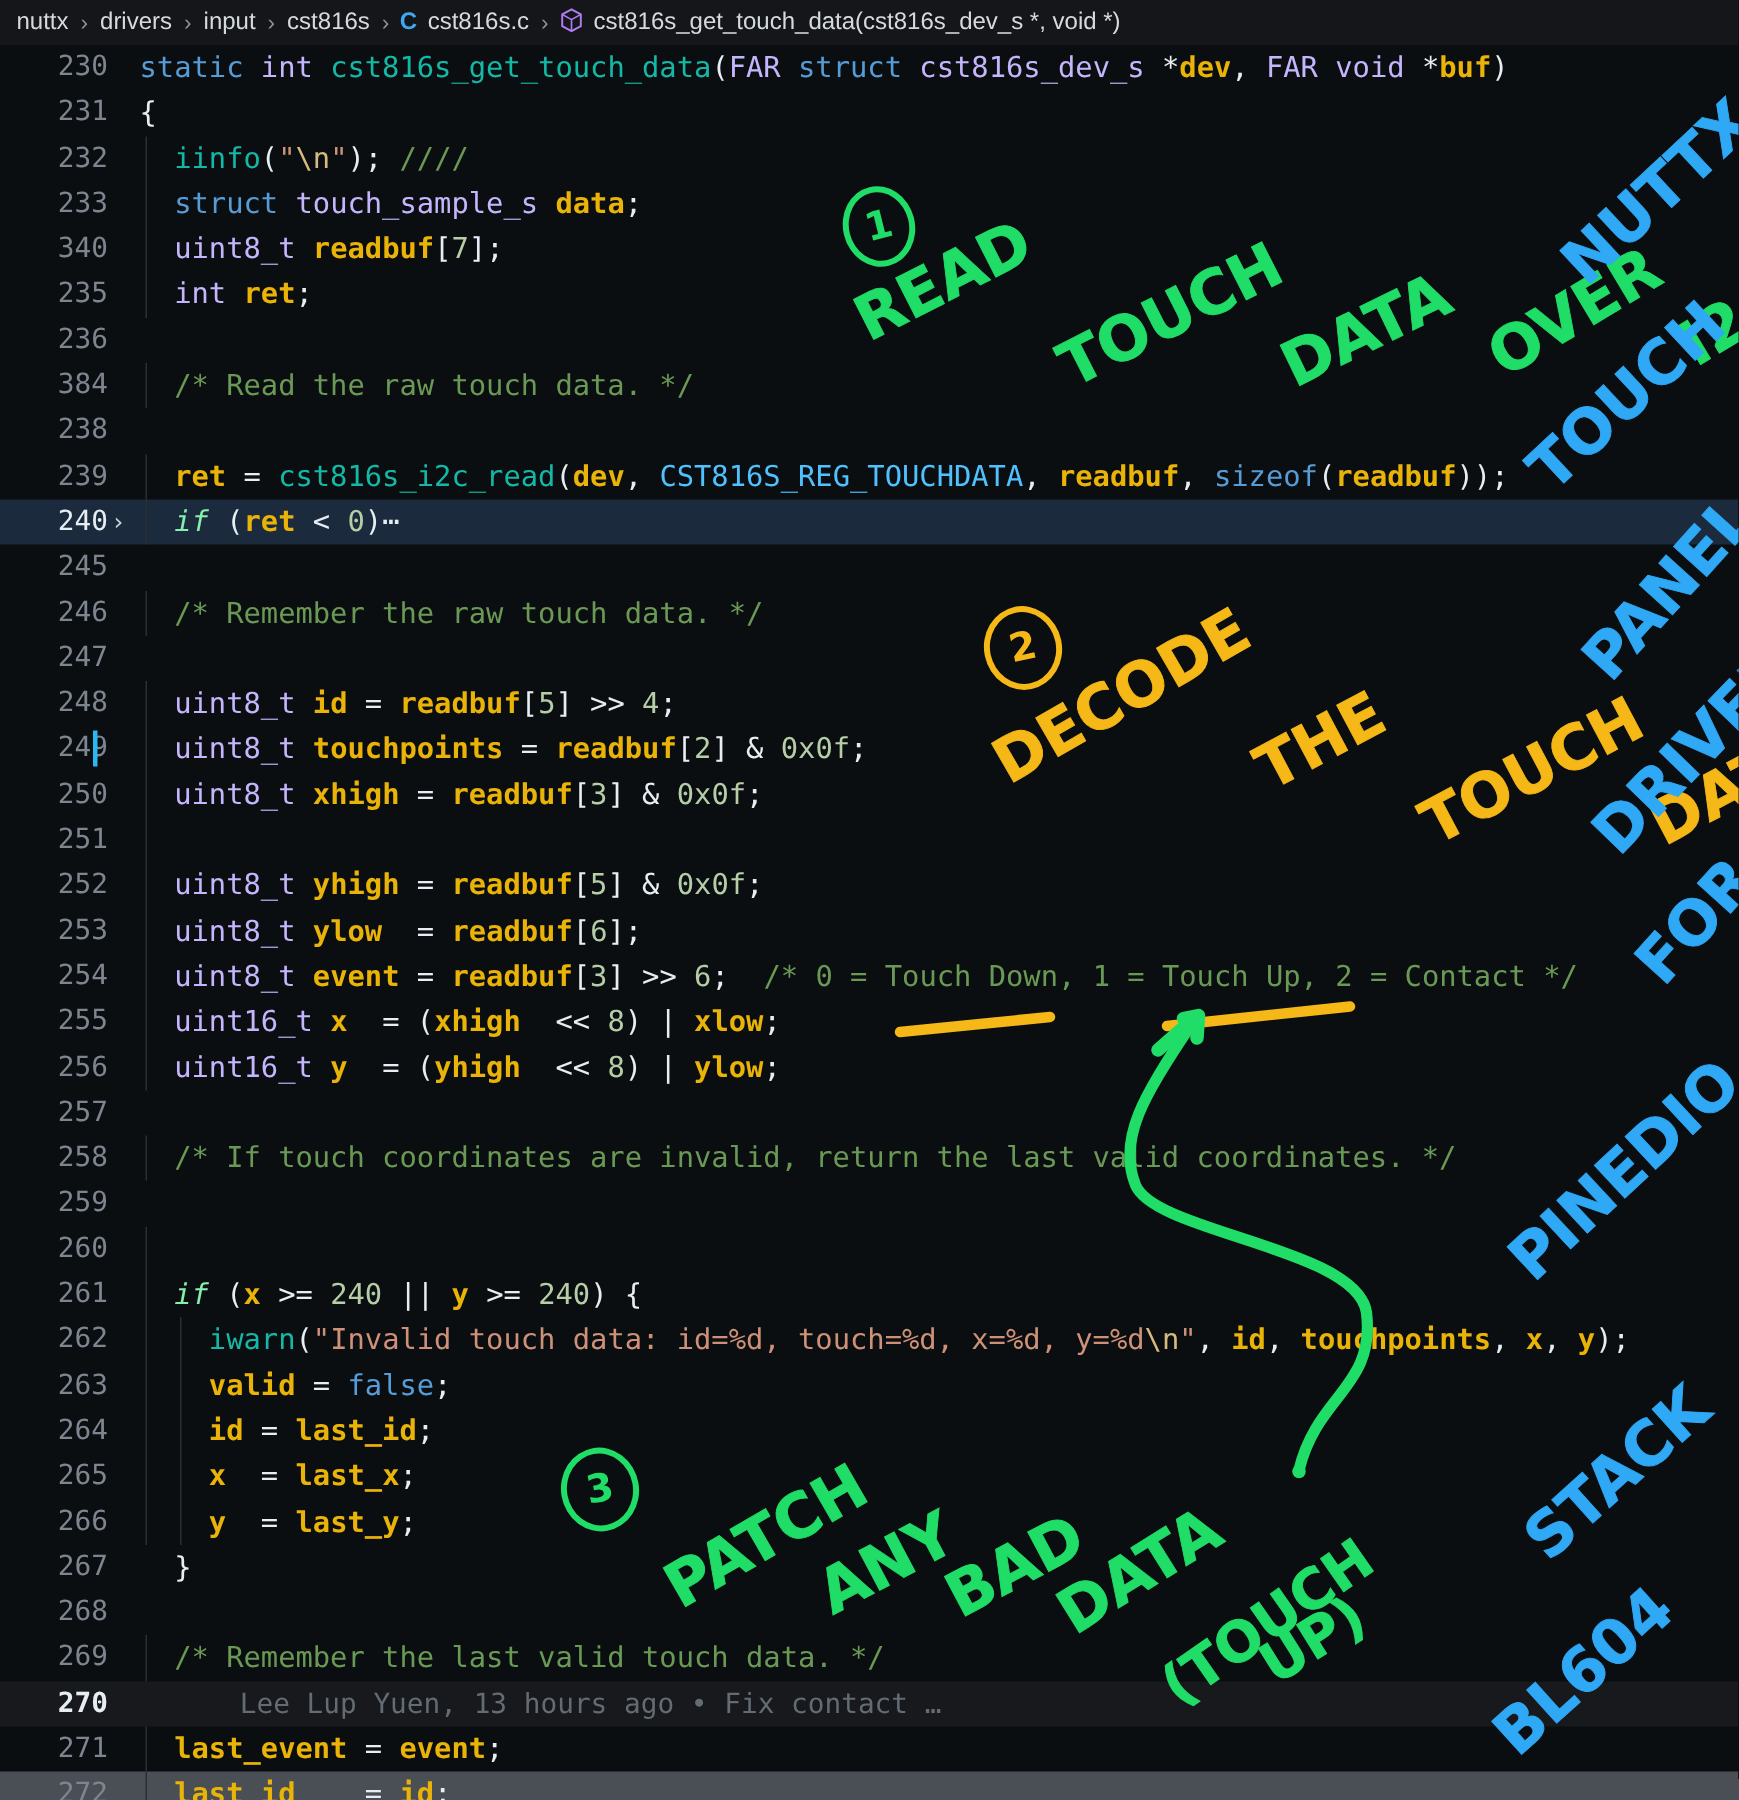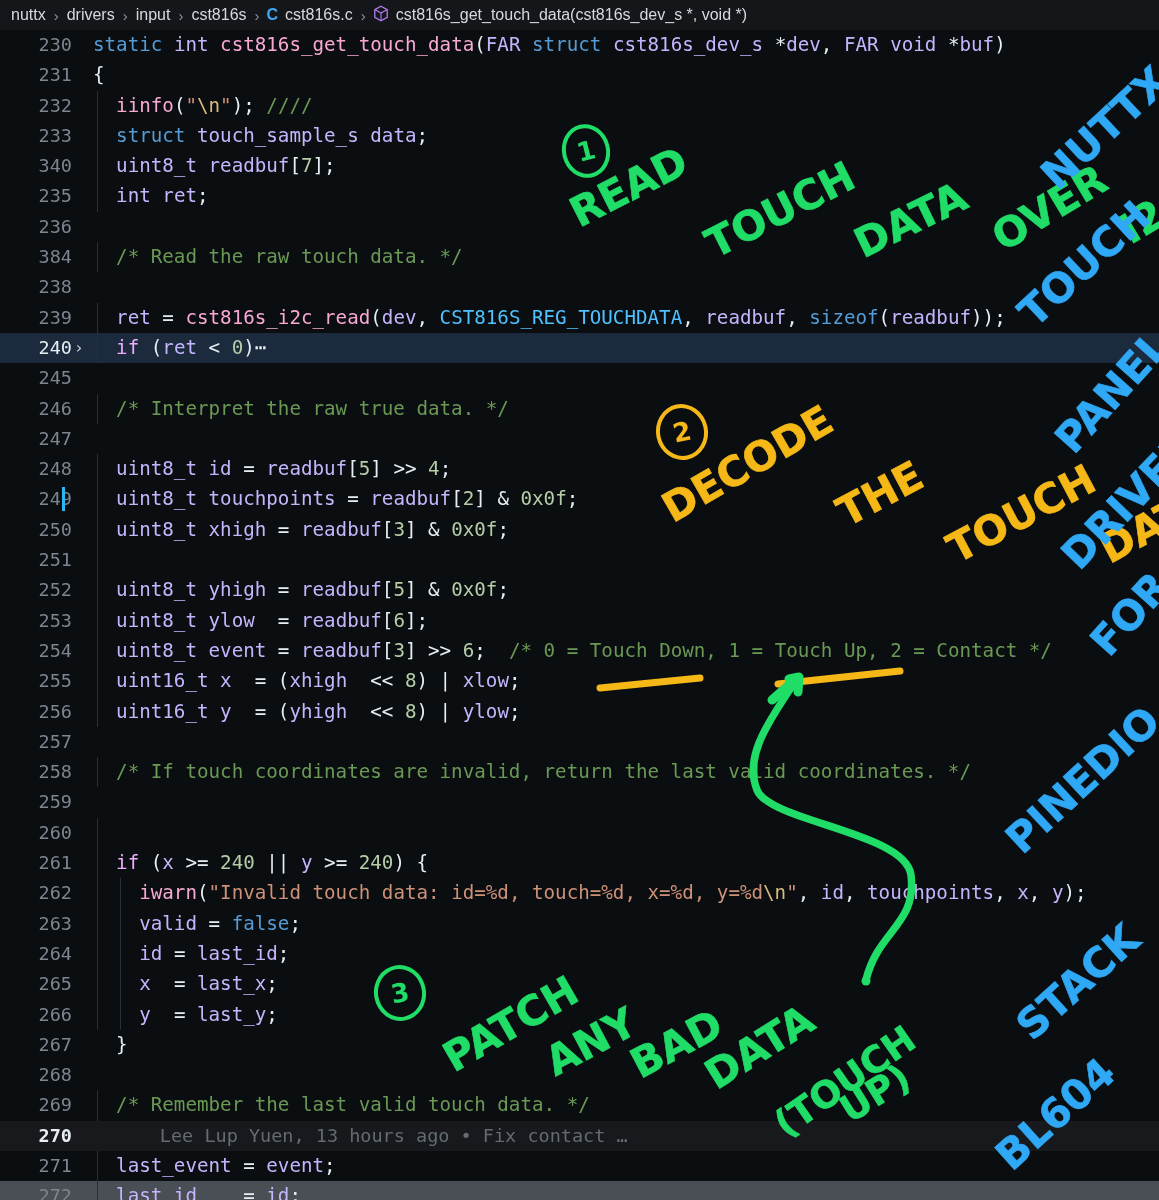--- a/index.html
+++ b/index.html
@@ -39,24 +39,24 @@
   }
   .row.cur .ln,.row.blame .ln{color:#e6edf3;}
   .row.blame .ln{font-weight:bold;}
   .fold{position:absolute;left:74px;top:0;width:18px;color:#c9d1d9;font-size:16px;}
   .gbar{position:absolute;left:62px;top:3px;width:3px;height:24px;background:#2bb8f0;}
   .code{position:absolute;left:93px;top:0;}
   .ind{position:absolute;top:0;width:1px;height:30.3px;background:#2a2f35;}
 
   
   .kw{color:#569cd6;}      
-  .kw2{color:#f0abfc;}     
+  .kw2{color:#86efac;font-style:italic;}     
   .ty{color:#c4b5fd;}      
-  .fn{color:#f9a8d4;}      
-  .va{color:#c4b5fd;}      
+  .fn{color:#14b8a6;}      
+  .va{color:#eab308;font-weight:bold;}      
   .nm{color:#b5cea8;}      
   .st{color:#ce9178;}      
   .es{color:#d7ba7d;}      
   .cm{color:#6a9955;}      
   .pn{color:#e6edf3;}      
   .cn{color:#4fc1ff;}      
   .blametxt{color:#636b73;font-size:18.5px;font-style:normal;}
 
   
   #overlay{position:absolute;left:0;top:0;width:1159px;height:1200px;pointer-events:none;}
@@ -104,21 +104,21 @@
     <div class="row"><span class="ln">232</span><span class="ind" style="left: 97px;"></span><span class="code"><span class="pn">  </span><span class="fn">iinfo</span><span class="pn">(</span><span class="st">"</span><span class="es">\n</span><span class="st">"</span><span class="pn">); </span><span class="cm">////</span></span></div>
     <div class="row"><span class="ln">233</span><span class="ind" style="left: 97px;"></span><span class="code"><span class="pn">  </span><span class="kw">struct</span><span class="pn"> </span><span class="ty">touch_sample_s</span><span class="pn"> </span><span class="va">data</span><span class="pn">;</span></span></div>
     <div class="row"><span class="ln">340</span><span class="ind" style="left: 97px;"></span><span class="code"><span class="pn">  </span><span class="ty">uint8_t</span><span class="pn"> </span><span class="va">readbuf</span><span class="pn">[</span><span class="nm">7</span><span class="pn">];</span></span></div>
     <div class="row"><span class="ln">235</span><span class="ind" style="left: 97px;"></span><span class="code"><span class="pn">  </span><span class="ty">int</span><span class="pn"> </span><span class="va">ret</span><span class="pn">;</span></span></div>
     <div class="row"><span class="ln">236</span><span class="code"></span></div>
     <div class="row"><span class="ln">384</span><span class="ind" style="left: 97px;"></span><span class="code"><span class="pn">  </span><span class="cm">/* Read the raw touch data. */</span></span></div>
     <div class="row"><span class="ln">238</span><span class="code"></span></div>
     <div class="row"><span class="ln">239</span><span class="ind" style="left: 97px;"></span><span class="code"><span class="pn">  </span><span class="va">ret</span><span class="pn"> = </span><span class="fn">cst816s_i2c_read</span><span class="pn">(</span><span class="va">dev</span><span class="pn">, </span><span class="cn">CST816S_REG_TOUCHDATA</span><span class="pn">, </span><span class="va">readbuf</span><span class="pn">, </span><span class="kw">sizeof</span><span class="pn">(</span><span class="va">readbuf</span><span class="pn">));</span></span></div>
     <div class="row cur"><span class="ln">240</span><span class="ind" style="left: 97px;"></span><span class="code"><span class="pn">  </span><span class="kw2">if</span><span class="pn"> (</span><span class="va">ret</span><span class="pn"> &lt; </span><span class="nm">0</span><span class="pn">)⋯</span></span><span class="fold">›</span></div>
     <div class="row"><span class="ln">245</span><span class="code"></span></div>
-    <div class="row"><span class="ln">246</span><span class="ind" style="left: 97px;"></span><span class="code"><span class="pn">  </span><span class="cm">/* Interpret the raw true data. */</span></span></div>
+    <div class="row"><span class="ln">246</span><span class="ind" style="left: 97px;"></span><span class="code"><span class="pn">  </span><span class="cm">/* Remember the raw touch data. */</span></span></div>
     <div class="row"><span class="ln">247</span><span class="code"></span></div>
     <div class="row"><span class="ln">248</span><span class="ind" style="left: 97px;"></span><span class="code"><span class="pn">  </span><span class="ty">uint8_t</span><span class="pn"> </span><span class="va">id</span><span class="pn"> = </span><span class="va">readbuf</span><span class="pn">[</span><span class="nm">5</span><span class="pn">] &gt;&gt; </span><span class="nm">4</span><span class="pn">;</span></span></div>
     <div class="row"><span class="ln">249</span><span class="ind" style="left: 97px;"></span><span class="code"><span class="pn">  </span><span class="ty">uint8_t</span><span class="pn"> </span><span class="va">touchpoints</span><span class="pn"> = </span><span class="va">readbuf</span><span class="pn">[</span><span class="nm">2</span><span class="pn">] &amp; </span><span class="nm">0x0f</span><span class="pn">;</span></span><span class="gbar"></span></div>
     <div class="row"><span class="ln">250</span><span class="ind" style="left: 97px;"></span><span class="code"><span class="pn">  </span><span class="ty">uint8_t</span><span class="pn"> </span><span class="va">xhigh</span><span class="pn"> = </span><span class="va">readbuf</span><span class="pn">[</span><span class="nm">3</span><span class="pn">] &amp; </span><span class="nm">0x0f</span><span class="pn">;</span></span></div>
     <div class="row"><span class="ln">251</span><span class="ind" style="left: 97px;"></span></div>
     <div class="row"><span class="ln">252</span><span class="ind" style="left: 97px;"></span><span class="code"><span class="pn">  </span><span class="ty">uint8_t</span><span class="pn"> </span><span class="va">yhigh</span><span class="pn"> = </span><span class="va">readbuf</span><span class="pn">[</span><span class="nm">5</span><span class="pn">] &amp; </span><span class="nm">0x0f</span><span class="pn">;</span></span></div>
     <div class="row"><span class="ln">253</span><span class="ind" style="left: 97px;"></span><span class="code"><span class="pn">  </span><span class="ty">uint8_t</span><span class="pn"> </span><span class="va">ylow</span><span class="pn">  = </span><span class="va">readbuf</span><span class="pn">[</span><span class="nm">6</span><span class="pn">];</span></span></div>
     <div class="row"><span class="ln">254</span><span class="ind" style="left: 97px;"></span><span class="code"><span class="pn">  </span><span class="ty">uint8_t</span><span class="pn"> </span><span class="va">event</span><span class="pn"> = </span><span class="va">readbuf</span><span class="pn">[</span><span class="nm">3</span><span class="pn">] &gt;&gt; </span><span class="nm">6</span><span class="pn">;  </span><span class="cm">/* 0 = Touch Down, 1 = Touch Up, 2 = Contact */</span></span></div>
     <div class="row"><span class="ln">255</span><span class="ind" style="left: 97px;"></span><span class="code"><span class="pn">  </span><span class="ty">uint16_t</span><span class="pn"> </span><span class="va">x</span><span class="pn">  = (</span><span class="va">xhigh</span><span class="pn">  &lt;&lt; </span><span class="nm">8</span><span class="pn">) | </span><span class="va">xlow</span><span class="pn">;</span></span></div>
     <div class="row"><span class="ln">256</span><span class="ind" style="left: 97px;"></span><span class="code"><span class="pn">  </span><span class="ty">uint16_t</span><span class="pn"> </span><span class="va">y</span><span class="pn">  = (</span><span class="va">yhigh</span><span class="pn">  &lt;&lt; </span><span class="nm">8</span><span class="pn">) | </span><span class="va">ylow</span><span class="pn">;</span></span></div>

